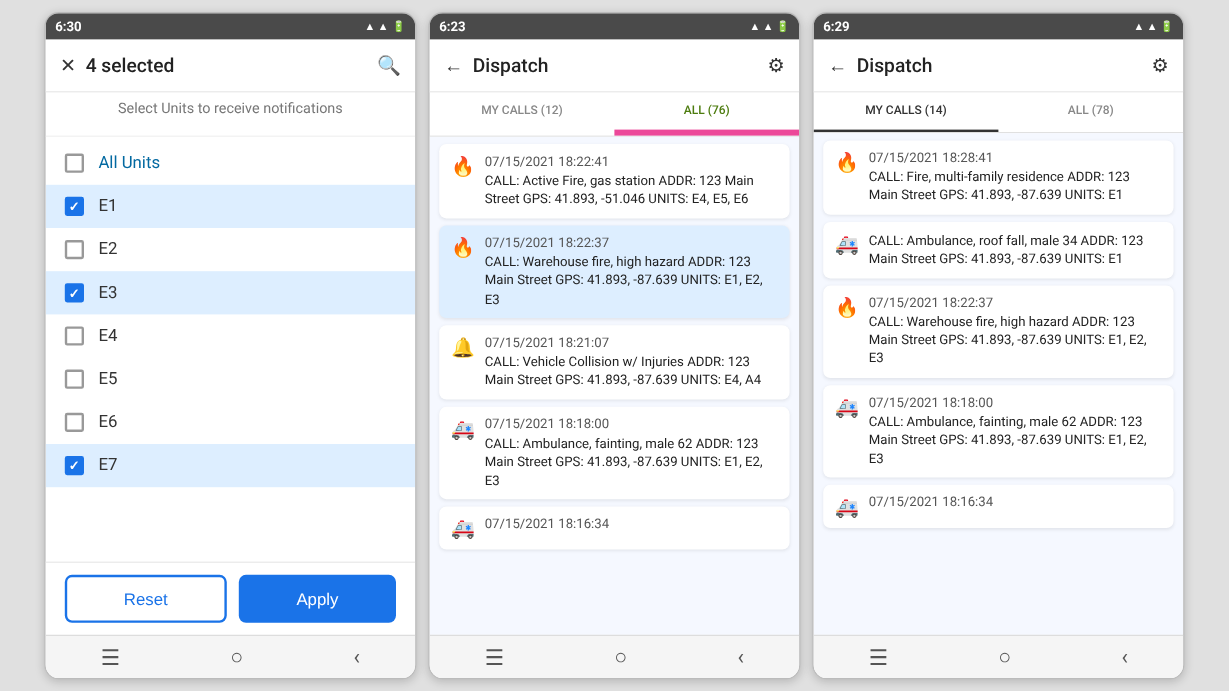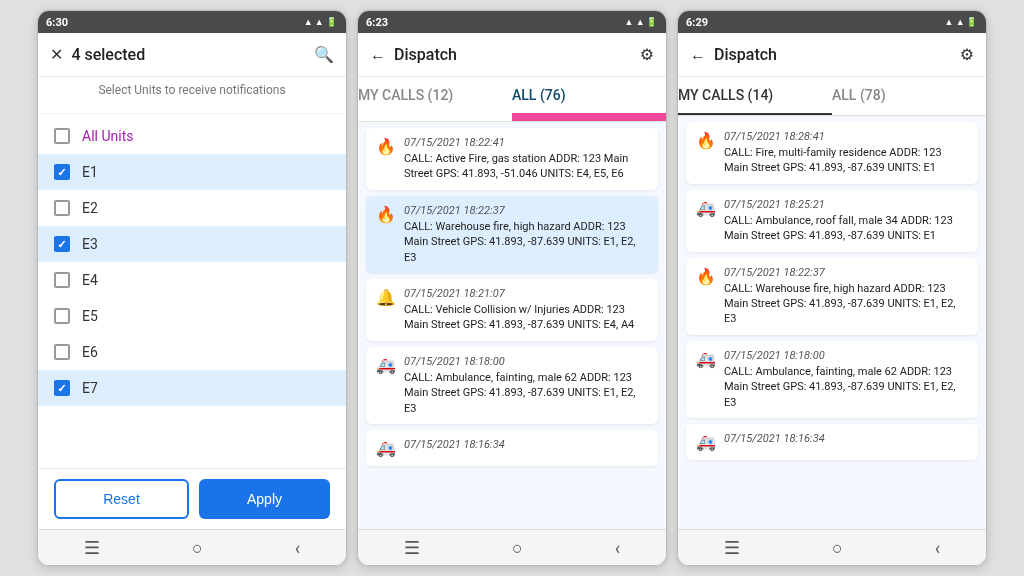--- a/index.html
+++ b/index.html
@@ -106,21 +106,21 @@
       background: #1a73e8;
       border-color: #1a73e8;
     }
     .unit-item.checked .checkbox::after {
       content: '✓';
       color: #fff;
       font-size: 11px;
       font-weight: bold;
     }
     .unit-item.all-units {
-      color: #a21caf;
+      color: #0369a1;
       align-items: flex-end;
     }
 
     .action-bar {
       display: flex;
       padding: 10px 16px;
       gap: 10px;
       border-top: 1px solid #e8e8e8;
       background: #fff;
     }
@@ -163,30 +163,31 @@
     }
     .bottom-nav span { cursor: pointer; }
 
     
     .tab-bar {
       display: flex;
       border-bottom: 1px solid #e0e0e0;
     }
     .tab {
       flex: 1;
-      padding: 10px 0;
-      font-size: 14px;
+      text-align: center;
+      padding: 10px 12px;
+      font-size: 10px;
       font-weight: 500;
       color: #888;
       cursor: pointer;
       border-bottom: 2px solid transparent;
     }
     .tab.active {
-      color: #0c4a6e;
-      border-bottom: 8px solid #ec4899;
+      color: #4d7c0f;
+      border-bottom: 5px solid #ec4899;
     }
     .tab.active-gray {
       color: #333;
       border-bottom: 2px solid #333;
     }
 
     .call-list {
       flex: 1;
       overflow-y: auto;
       background: #f5f8ff;
@@ -213,21 +214,20 @@
     .call-icon {
       font-size: 16px;
       margin-top: 1px;
       flex-shrink: 0;
     }
     .call-content {}
     .call-time {
       font-size: 11px;
       color: #555;
       margin-bottom: 2px;
-      font-style: italic;
     }
     .call-text {
       font-size: 11px;
       color: #222;
       line-height: 1.4;
     }
 
     .filter-icon {
       font-size: 14px;
       cursor: pointer;
@@ -405,21 +405,20 @@
       <span class="call-icon">🔥</span>
       <div class="call-content">
         <div class="call-time">07/15/2021 18:28:41</div>
         <div class="call-text">CALL: Fire, multi-family residence  ADDR: 123 Main Street  GPS: 41.893, -87.639  UNITS: E1</div>
       </div>
     </div>
 
     <div class="call-card">
       <span class="call-icon">🚑</span>
       <div class="call-content">
-        <div class="call-time">07/15/2021 18:25:21</div>
         <div class="call-text">CALL: Ambulance, roof fall, male 34  ADDR: 123 Main Street  GPS: 41.893, -87.639  UNITS: E1</div>
       </div>
     </div>
 
     <div class="call-card">
       <span class="call-icon">🔥</span>
       <div class="call-content">
         <div class="call-time">07/15/2021 18:22:37</div>
         <div class="call-text">CALL: Warehouse fire, high hazard  ADDR: 123 Main Street  GPS: 41.893, -87.639  UNITS: E1, E2, E3</div>
       </div>

